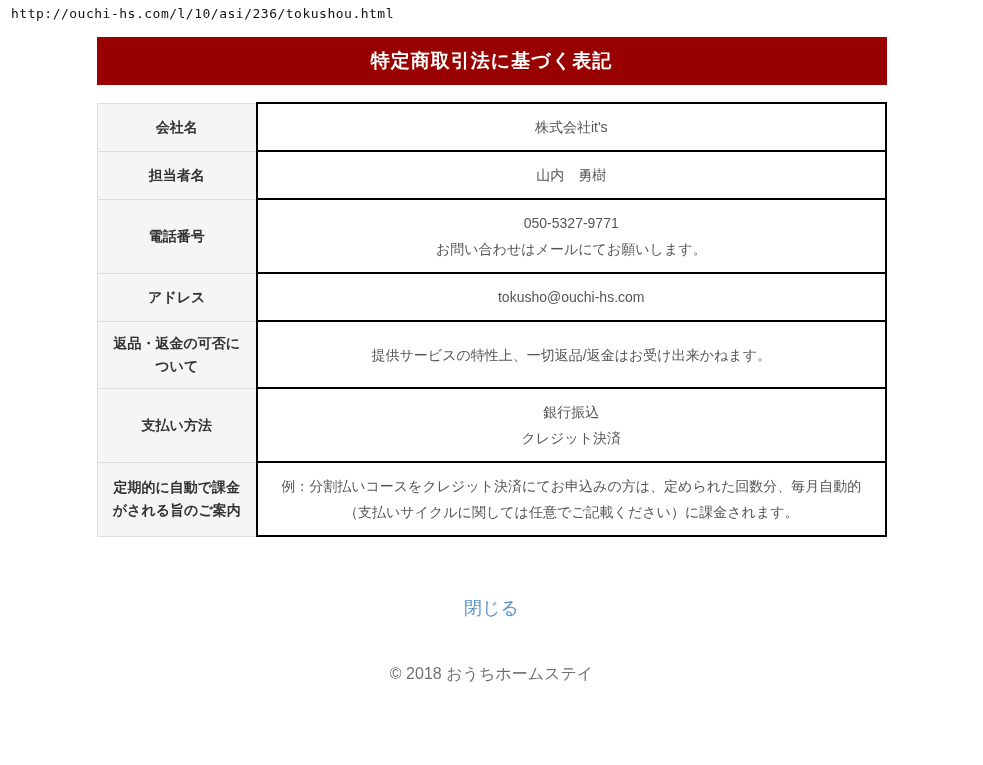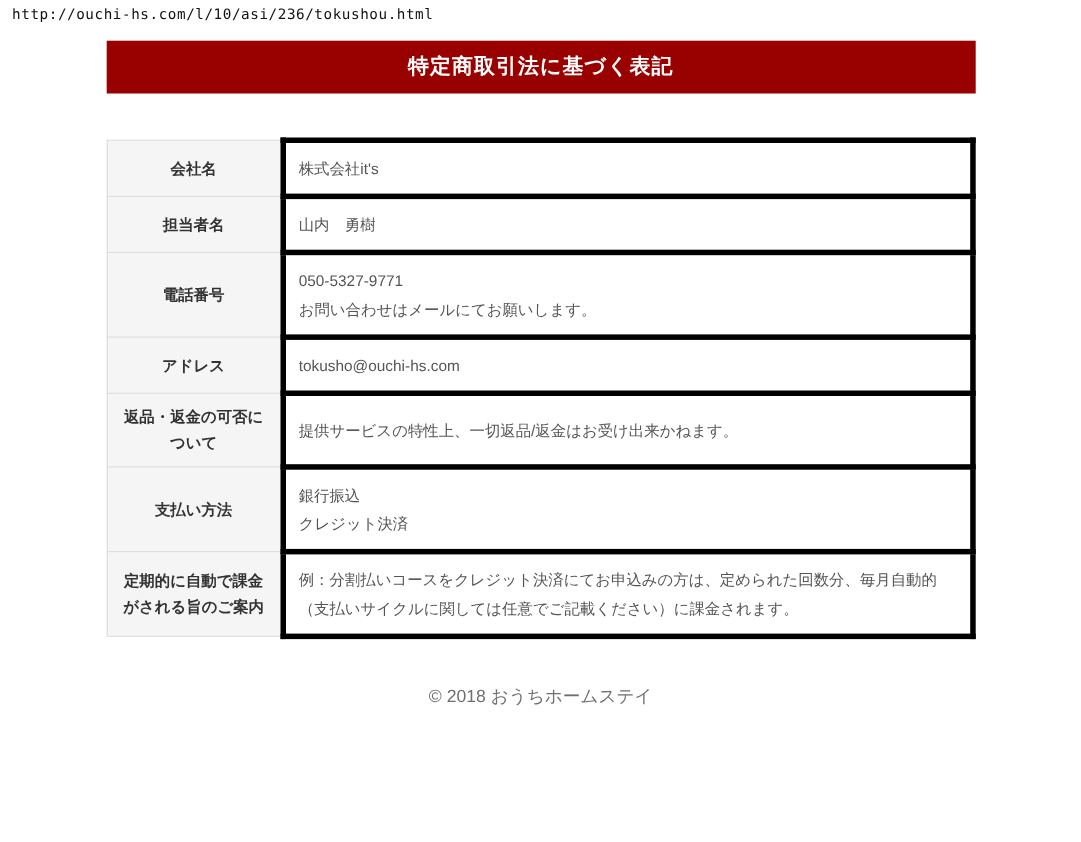--- a/index.html
+++ b/index.html
@@ -26,42 +26,42 @@
     height: 48px;
     line-height: 48px;
     background: #990000;
     color: #ffffff;
     text-align: center;
     font-size: 19px;
     font-weight: bold;
     letter-spacing: 1px;
   }
   table.info-table {
-    margin-top: 40px;
+    margin-top: 17px;
     width: 100%;
     border-collapse: collapse;
     table-layout: fixed;
   }
   .info-table th {
     width: 160px;
     background: #f5f5f5;
     border: 1px solid #dddddd;
     font-size: 14px;
     font-weight: bold;
     color: #333333;
     text-align: center;
     vertical-align: middle;
     line-height: 23px;
     padding: 10px 11px;
   }
   .info-table td {
-    border: 5px solid #000000;
+    border: 2px solid #000000;
     font-size: 14px;
     color: #555555;
-    text-align: left;
+    text-align: center;
     vertical-align: middle;
     line-height: 26px;
     padding: 10px 12px;
     white-space: pre-line;
   }
   .close-wrap {
     margin-top: 58px;
     text-align: center;
   }
   .close-link {
@@ -118,16 +118,19 @@
         <td>銀行振込
 クレジット決済</td>
       </tr>
       <tr>
         <th>定期的に自動で課金がされる旨のご案内</th>
         <td>例：分割払いコースをクレジット決済にてお申込みの方は、定められた回数分、毎月自動的（支払いサイクルに関しては任意でご記載ください）に課金されます。</td>
       </tr>
     </tbody>
   </table>
 
+  <div class="close-wrap">
+    <a href="#" class="close-link">閉じる</a>
+  </div>
 
   <div class="copyright">© 2018 おうちホームステイ</div>
 
 </div>
 
 </body></html>

